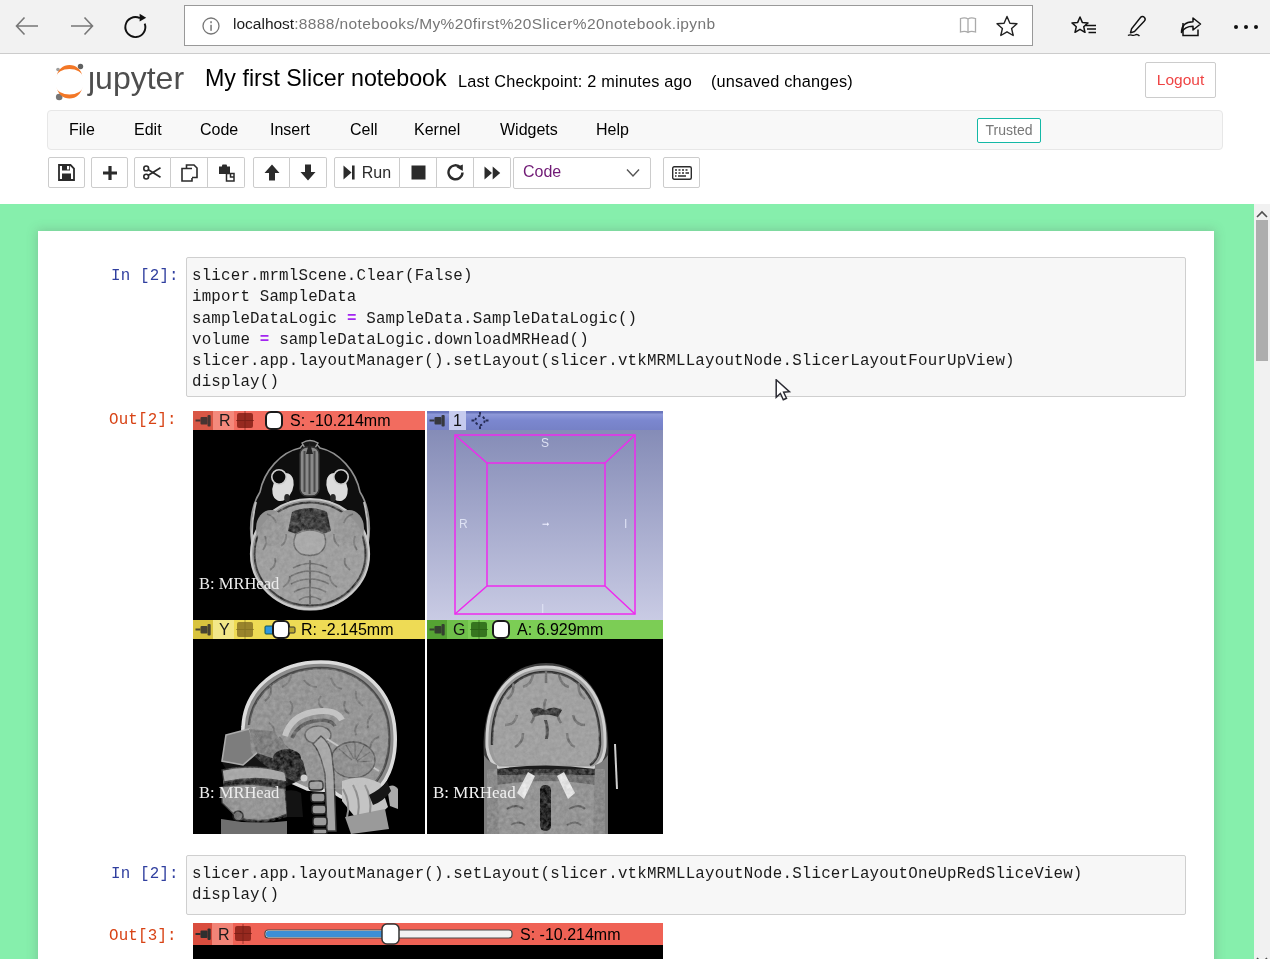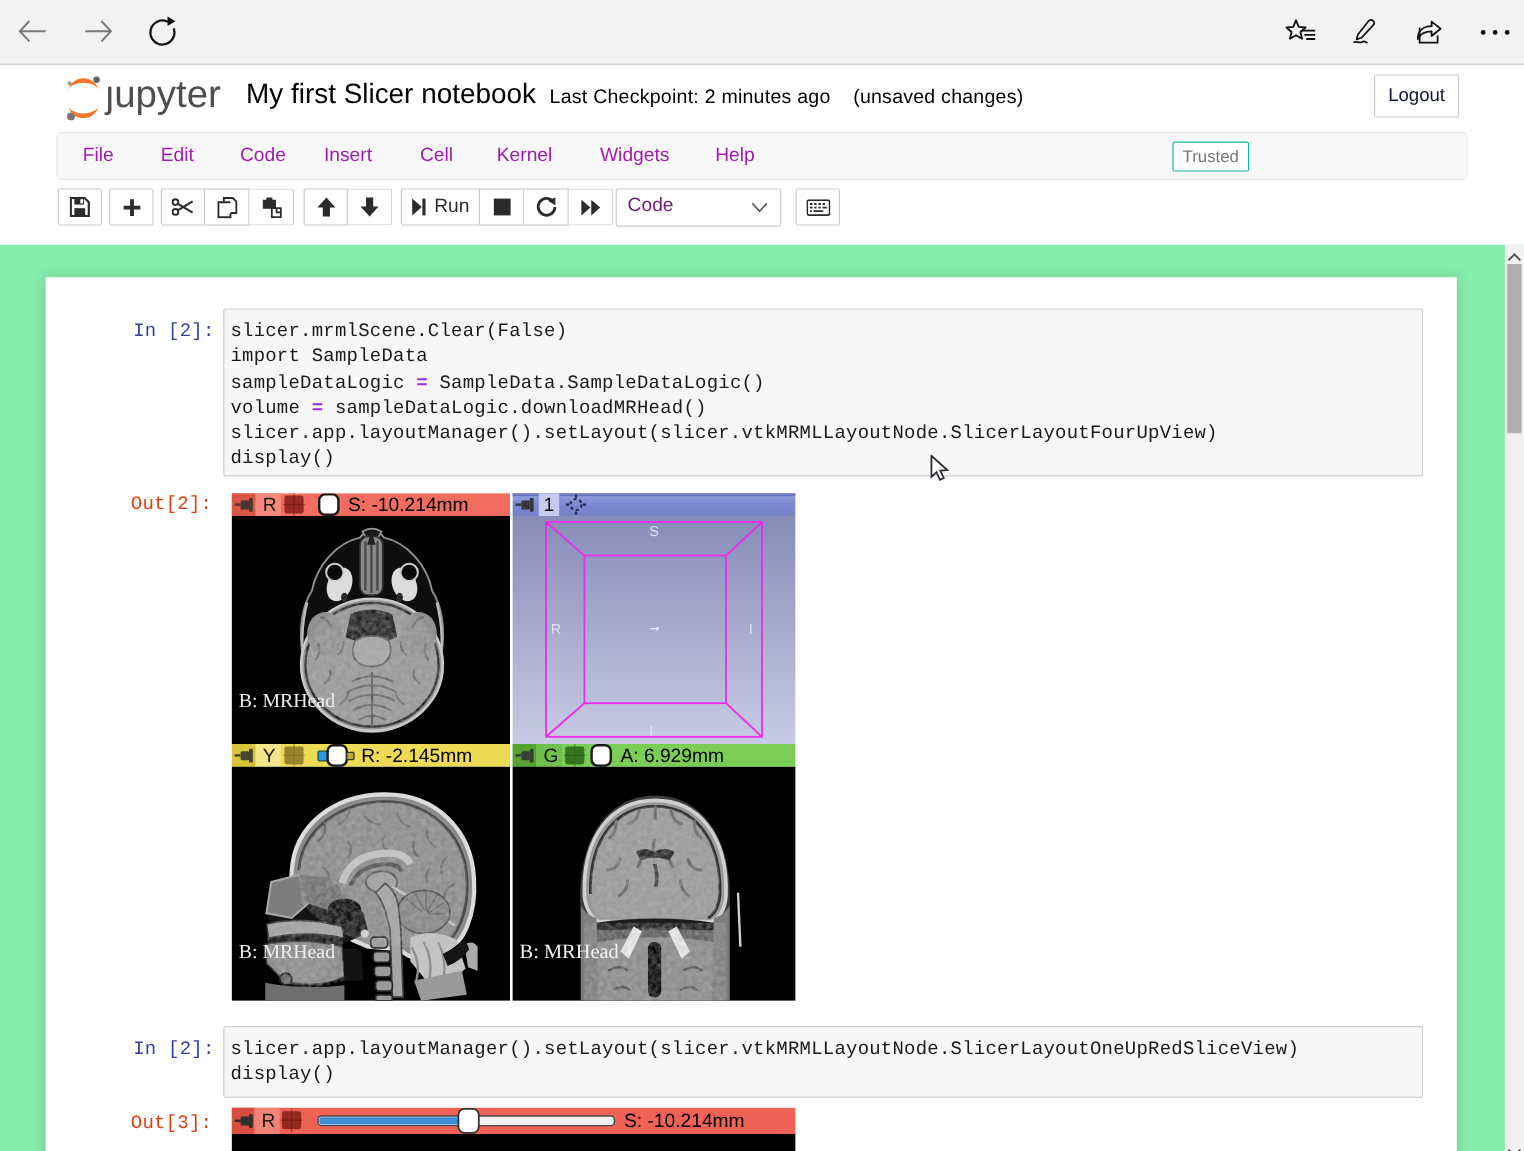--- a/index.html
+++ b/index.html
@@ -11,24 +11,24 @@
 #addrbar { position:absolute; left:184px; top:5px; width:849px; height:41px;
   background:#fff; border:1px solid #999; }
 #addrtext { position:absolute; left:48px; top:9px; font-size:15.5px; color:#1b1b1b; white-space:nowrap; }
 #addrtext .grey { color:#767676; }
 #header { position:absolute; left:0; top:55px; width:1270px; height:55px; background:#fff; }
 #logo { position:absolute; left:53px; top:6px; }
 #nbtitle { position:absolute; left:205px; top:10px; font-size:23.25px; color:#000; }
 #chkpt { position:absolute; left:458px; top:17px; font-size:16.3px; color:#000; letter-spacing:0.2px; }
 #logout { position:absolute; left:1145px; top:7px; width:71px; height:36px;
   background:#fff; border:1px solid #ccc; border-radius:2px; font-size:15.5px;
-  color:#0f172a; text-align:center; line-height:34px; }
+  color:#ef4444; text-align:center; line-height:34px; }
 #menubar { position:absolute; left:47px; top:110px; width:1176px; height:40px;
   background:#f8f8f8; border:1px solid #e7e7e7; border-radius:4px; }
-#menubar .m { position:absolute; top:0; height:38px; line-height:38px; font-size:16px; color:#a21caf; }
+#menubar .m { position:absolute; top:0; height:38px; line-height:38px; font-size:16px; color:#000000; }
 #trusted { position:absolute; left:929px; top:7px; width:64px; height:25px; border:1px solid #14b8a6;
   font-size:14px; color:#777; text-align:center; line-height:23px; background:#fff; border-radius:2px;}
 #slicerrel { position:absolute; left:1038px; top:0; height:38px; line-height:38px; font-size:16px; color:#555; }
 #toolbar { position:absolute; left:0; top:150px; width:1270px; height:42px; background:#fff; }
 .tbtn { position:absolute; top:7px; height:31px; background:#fff; border:1px solid #ccc;
   border-radius:2px; }
 .tgroup { position:absolute; top:7px; height:31px; display:flex; }
 .tgroup .b { width:37px; height:31px; background:#fff; border:1px solid #ccc; border-left:none;
   display:flex; align-items:center; justify-content:center; }
 .tgroup .b:first-child { border-left:1px solid #ccc; border-radius:2px 0 0 2px; }
@@ -55,20 +55,34 @@
   <svg class="navbtn" style="left:14px" width="26" height="26" viewBox="0 0 26 26">
     <path d="M24 13 H3 M10.5 4.5 L2.5 13 L10.5 21.5" stroke="#777" stroke-width="1.6" fill="none"></path>
   </svg>
   <svg class="navbtn" style="left:69px" width="26" height="26" viewBox="0 0 26 26">
     <path d="M2 13 H23 M15.5 4.5 L23.5 13 L15.5 21.5" stroke="#777" stroke-width="1.6" fill="none"></path>
   </svg>
   <svg class="navbtn" style="left:123px" width="26" height="26" viewBox="0 0 26 26">
     <path d="M 16.9 5.2 A 10 10 0 1 0 21.7 10.6" stroke="#111" stroke-width="1.9" fill="none"></path>
     <path d="M 16.6 0.8 L 16.6 8.6 L 23.2 4.7 Z" fill="#111"></path>
   </svg>
+  <div id="addrbar">
+    <svg style="position:absolute;left:17px;top:11px" width="18" height="18" viewBox="0 0 18 18">
+      <circle cx="9" cy="9" r="8" stroke="#767676" stroke-width="1.3" fill="none"></circle>
+      <rect x="8.3" y="7.8" width="1.5" height="6" fill="#767676"></rect>
+      <rect x="8.3" y="4.2" width="1.5" height="2" fill="#767676"></rect>
+    </svg>
+    <div id="addrtext">localhost<span class="grey" style="letter-spacing:0.38px">:8888/notebooks/My%20first%20Slicer%20notebook.ipynb</span></div>
+    <svg style="position:absolute;left:772px;top:10px" width="22" height="20" viewBox="0 0 22 20">
+      <path d="M11 3 C9 1.5 6.5 1.5 3.5 2.5 V16 C6.5 15 9 15 11 16.5 C13 15 15.5 15 18.5 16 V2.5 C15.5 1.5 13 1.5 11 3 Z M11 3 V16.5" stroke="#aaa" stroke-width="1.3" fill="none"></path>
+    </svg>
+    <svg style="position:absolute;left:810px;top:8px" width="24" height="24" viewBox="0 0 24 24">
+      <path d="M12 2.5 L14.9 9.2 L22 9.8 L16.6 14.5 L18.2 21.5 L12 17.8 L5.8 21.5 L7.4 14.5 L2 9.8 L9.1 9.2 Z" stroke="#222" stroke-width="1.4" fill="none" stroke-linejoin="round"></path>
+    </svg>
+  </div>
   <svg style="position:absolute;left:1071px;top:15px" width="26" height="24" viewBox="0 0 26 24">
     <path d="M9 2 L11.3 7.4 L17 7.9 L12.7 11.7 L14 17.3 L9 14.3 L4 17.3 L5.3 11.7 L1 7.9 L6.7 7.4 Z" stroke="#111" stroke-width="1.5" fill="none" stroke-linejoin="round"></path>
     <path d="M14.5 10.5 H25 M16 14 H25 M17.5 17.5 H25" stroke="#111" stroke-width="1.5" fill="none"></path>
   </svg>
   <svg style="position:absolute;left:1126px;top:15px" width="24" height="24" viewBox="0 0 24 24">
     <path d="M14.5 2.5 C15.5 1.2 17.3 1.2 18.3 2.3 C19.4 3.4 19.3 5.1 18.2 6.2 L8.5 16.5 L4.5 17.8 L5.6 13.7 Z" stroke="#111" stroke-width="1.4" fill="none" stroke-linejoin="round"></path>
     <path d="M2 20.5 C4.5 18.5 6.5 21.5 9 20 C11 18.8 12.5 20 13.5 21" stroke="#111" stroke-width="1.4" fill="none"></path>
   </svg>
   <svg style="position:absolute;left:1179px;top:15px" width="26" height="24" viewBox="0 0 26 24">
     <path d="M14 3 L21.5 9 L14 15 V11.2 C8 11.2 4.5 13.5 2.5 17.5 C2.5 12 5.5 7 14 6.8 Z" stroke="#111" stroke-width="1.5" fill="none" stroke-linejoin="round"></path>

